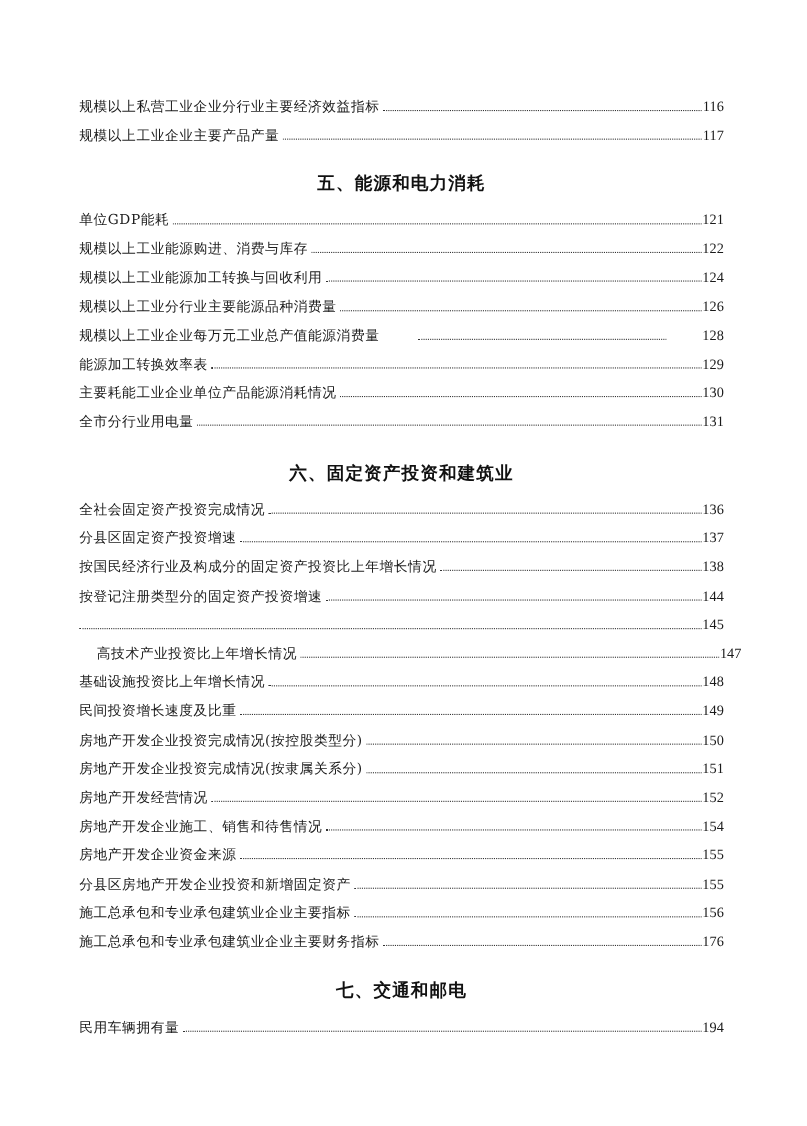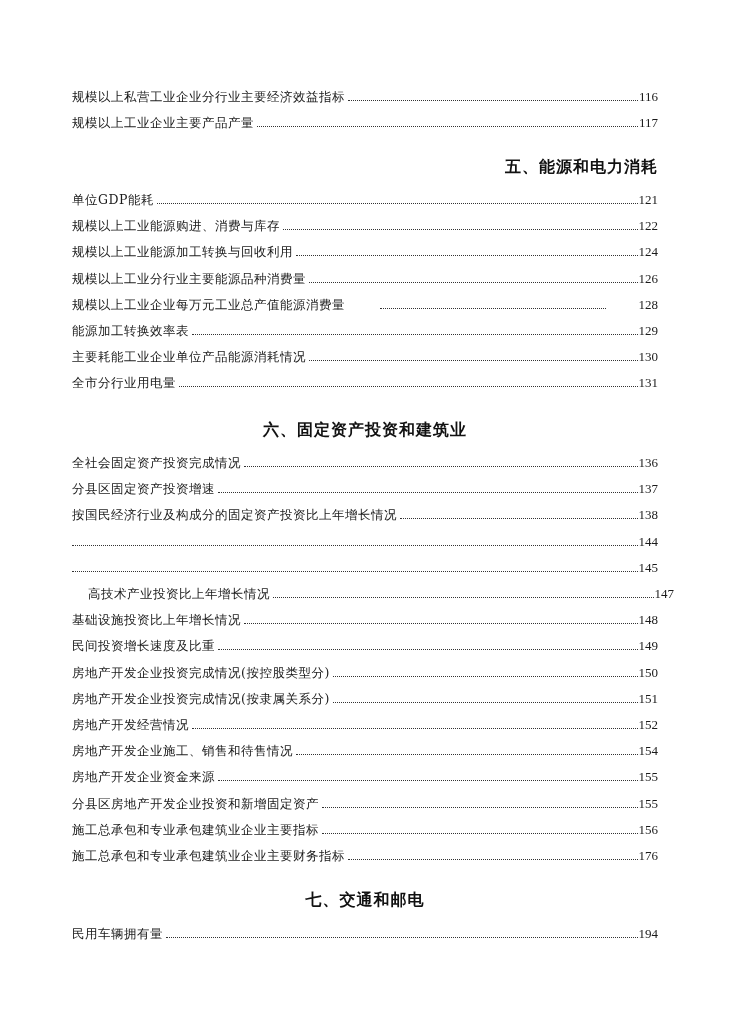--- a/index.html
+++ b/index.html
@@ -24,21 +24,21 @@
     <div class="row" style="top: 88px;">
       <span class="label">规模以上私营工业企业分行业主要经济效益指标</span>
       <span class="dots"></span>
       <span class="page-no">116</span>
     </div>
     <div class="row" style="top: 114.2px;">
       <span class="label">规模以上工业企业主要产品产量</span>
       <span class="dots"></span>
       <span class="page-no">117</span>
     </div>
-    <div class="heading" style="top: 157px; text-align: right;">五、能源和电力消耗</div>
+    <div class="heading" style="top: 157px;">五、能源和电力消耗</div>
     <div class="row" style="top: 191px;">
       <span class="label">单位GDP能耗</span>
       <span class="dots"></span>
       <span class="page-no">121</span>
     </div>
     <div class="row" style="top: 217.2px;">
       <span class="label">规模以上工业能源购进、消费与库存</span>
       <span class="dots"></span>
       <span class="page-no">122</span>
     </div>
@@ -82,20 +82,21 @@
       <span class="label">分县区固定资产投资增速</span>
       <span class="dots"></span>
       <span class="page-no">137</span>
     </div>
     <div class="row" style="top: 506.4px;">
       <span class="label">按国民经济行业及构成分的固定资产投资比上年增长情况</span>
       <span class="dots"></span>
       <span class="page-no">138</span>
     </div>
     <div class="row" style="top: 532.6px;">
+      <span class="label">按登记注册类型分的固定资产投资增速</span>
       <span class="dots"></span>
       <span class="page-no">144</span>
     </div>
     <div class="row" style="top: 558.8px;">
       <span class="dots"></span>
       <span class="page-no">145</span>
     </div>
     <div class="row" style="top: 585px; margin-left: 16px;">
       <span class="label">高技术产业投资比上年增长情况</span>
       <span class="dots"></span>

